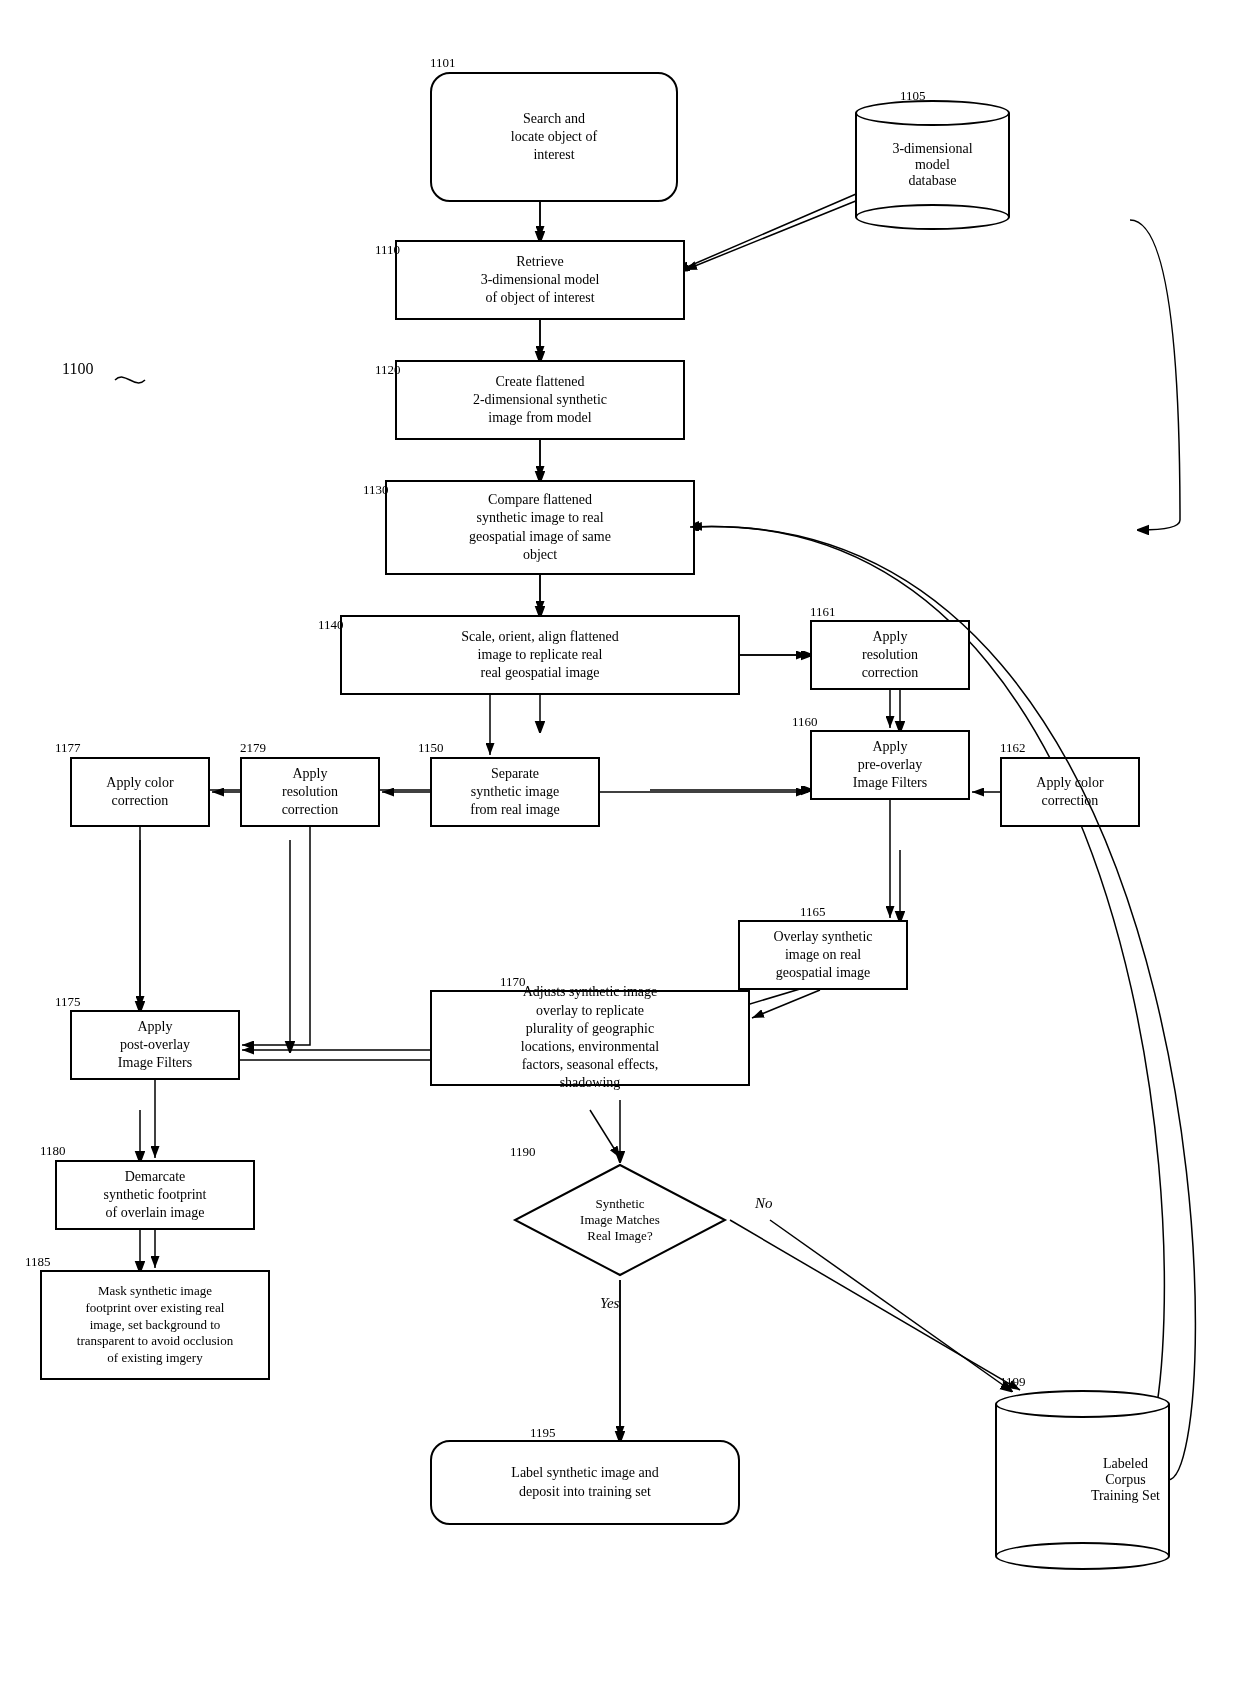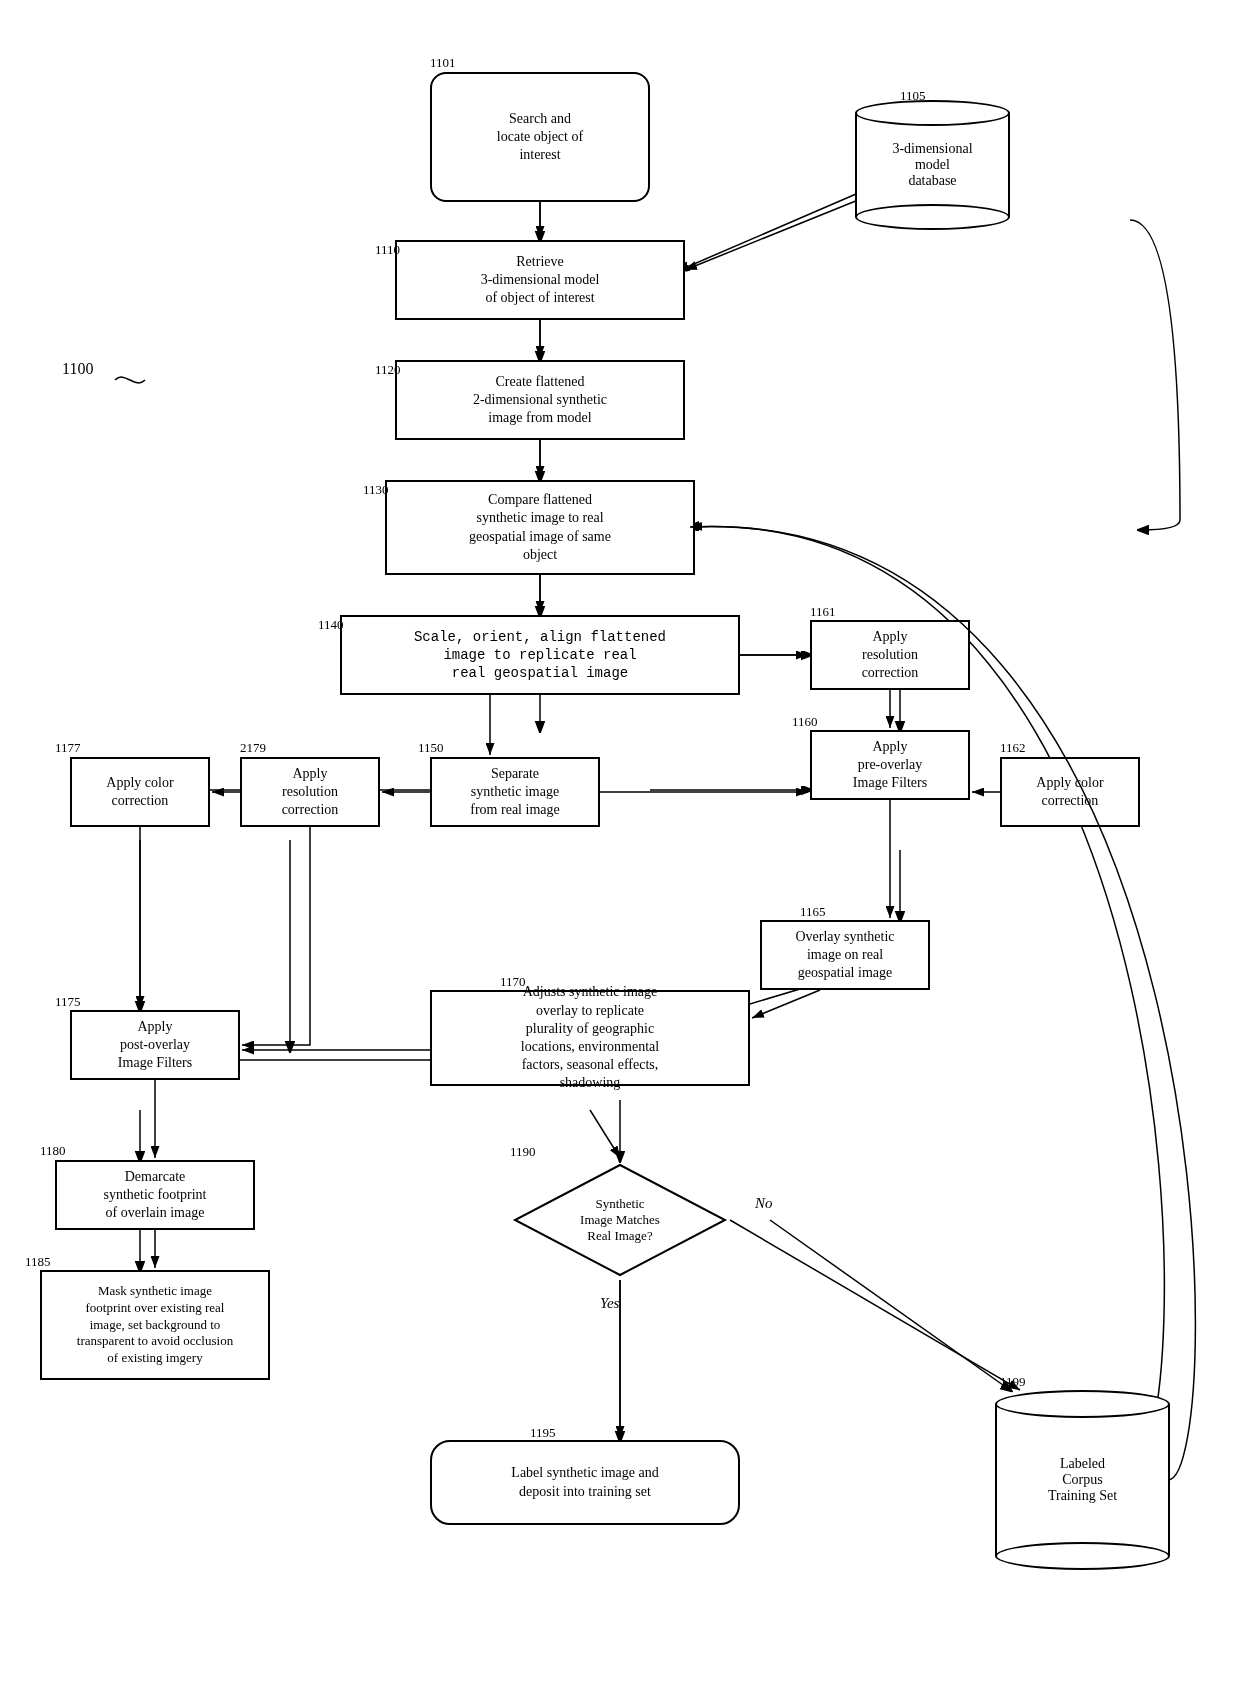--- a/index.html
+++ b/index.html
@@ -109,21 +109,21 @@
     <line x1="620" y1="1280" x2="620" y2="1440" marker-end="url(#arrow)"></line>
 
     <line x1="770" y1="1220" x2="1010" y2="1390" marker-end="url(#arrow)"></line>
 
     <path d="M 1130 220 Q 1180 220 1180 520 Q 1180 530 1140 530" marker-end="url(#arrow)" stroke-dasharray="none"></path>
 
     <path d="M 1130 1470 C 1200 1470 1210 500 690 527" marker-end="url(#arrow)"></path>
 
   </svg>
 
-  <div class="node rounded" style="left:430px; top:72px; width:220px; height:130px;border-radius:16px;">
+  <div class="node rounded" style="left:430px; top:72px; width:248px; height:130px;">
     <span style="white-space:pre-line;">Search and
 locate object of
 interest</span>
   </div>
   <div class="label" style="left:430px; top:55px;">1101</div>
 
   <div style="position:absolute; left:855px; top:100px; width:155px; height:130px;">
 
     <div style="position:absolute;top:0;left:0;right:0;height:26px;border:2px solid #000;border-radius:50%;background:#fff;z-index:2;"></div>
 
@@ -153,21 +153,21 @@
 
   <div class="node" style="left:385px; top:480px; width:310px; height:95px;">
     <span style="white-space:pre-line; font-size:14px;">Compare flattened
 synthetic image to real
 geospatial image of same
 object</span>
   </div>
   <div class="label" style="left:363px; top:482px;">1130</div>
 
   <div class="node" style="left:340px; top:615px; width:400px; height:80px;">
-    <span style="white-space:pre-line; font-size:14px;font-family:Liberation Mono, monospace;">Scale, orient, align flattened
+    <span style="white-space:pre-line; font-size:14px;">Scale, orient, align flattened
 image to replicate real
 real geospatial image</span>
   </div>
   <div class="label" style="left:318px; top:617px;">1140</div>
 
   <div class="node" style="left:810px; top:620px; width:160px; height:70px;">
     <span style="white-space:pre-line; font-size:14px;">Apply
 resolution
 correction</span>
   </div>
@@ -206,21 +206,21 @@
   </div>
   <div class="label" style="left:1000px; top:740px;">1162</div>
 
   <div class="node" style="left:70px; top:1010px; width:170px; height:70px;">
     <span style="white-space:pre-line; font-size:14px;">Apply
 post-overlay
 Image Filters</span>
   </div>
   <div class="label" style="left:55px; top:994px;">1175</div>
 
-  <div class="node" style="left:760px; top:920px; width:170px; height:70px;">
+  <div class="node" style="left:738px; top:920px; width:170px; height:70px;">
     <span style="white-space:pre-line; font-size:14px;">Overlay synthetic
 image on real
 geospatial image</span>
   </div>
   <div class="label" style="left:800px; top:904px;">1165</div>
 
   <div class="node" style="left:430px; top:990px; width:320px; height:96px;">
     <span style="white-space:pre-line; font-size:14px;">Adjusts synthetic image
 overlay to replicate
 plurality of geographic
@@ -261,21 +261,21 @@
   <div class="label" style="left:600px; top:1295px; font-size:15px; font-style:italic;">Yes</div>
 
   <div class="node rounded" style="left:430px; top:1440px; width:310px; height:85px;">
     <span style="white-space:pre-line; font-size:14px;">Label synthetic image and
 deposit into training set</span>
   </div>
   <div class="label" style="left:530px; top:1425px;">1195</div>
 
   <div style="position:absolute; left:995px; top:1390px; width:175px; height:180px;">
     <div style="position:absolute;top:0;left:0;right:0;height:28px;border:2px solid #000;border-radius:50%;background:#fff;z-index:2;"></div>
-    <div style="position:absolute;top:14px;left:0;right:0;bottom:14px;border-left:2px solid #000;border-right:2px solid #000;background:#fff;z-index:1;display:flex;align-items:center;justify-content:center;text-align:center;font-size:14px;padding:0 8px;">
+    <div style="position:absolute;top:14px;left:0;right:0;bottom:14px;border-left:2px solid #000;border-right:2px solid #000;background:#fff;z-index:1;display:flex;align-items:center;justify-content:flex-end;text-align:center;font-size:14px;padding:0 8px;">
       <span style="white-space:pre-line;">Labeled
 Corpus
 Training Set</span>
     </div>
     <div style="position:absolute;bottom:0;left:0;right:0;height:28px;border:2px solid #000;border-radius:50%;background:#fff;z-index:2;"></div>
   </div>
   <div class="label" style="left:1000px; top:1374px;">1199</div>
 
   <div class="label" style="left:62px; top:360px; font-size:16px;">1100</div>
 

